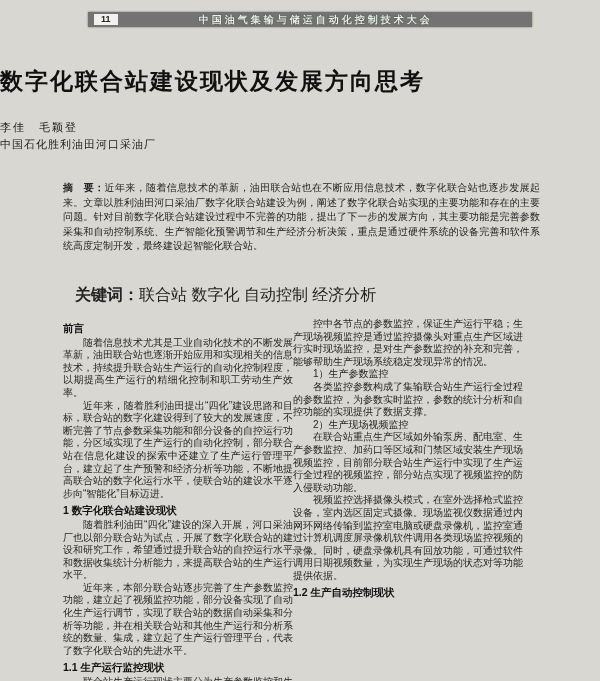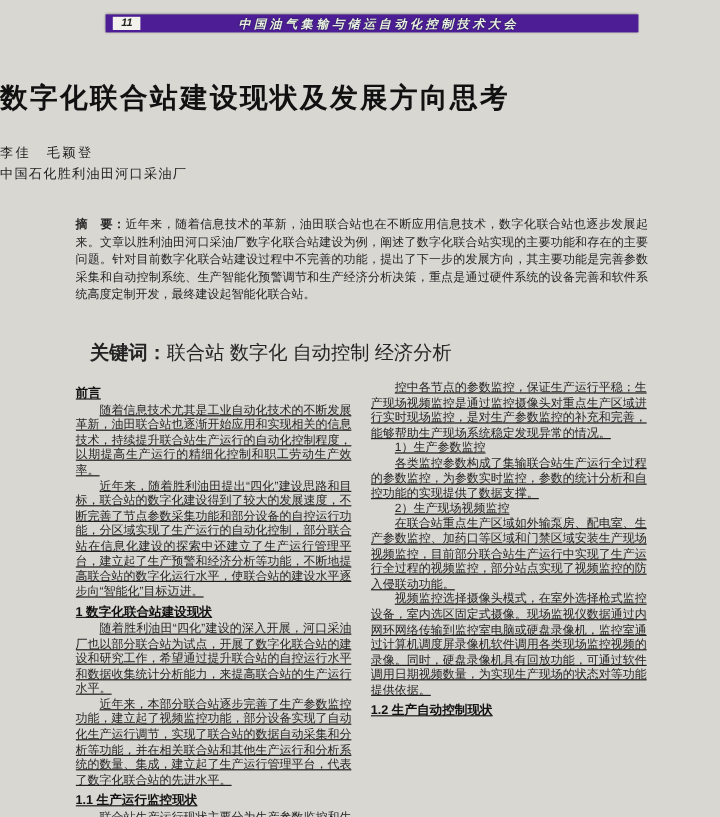--- a/index.html
+++ b/index.html
@@ -9,24 +9,23 @@
     font-family:"Liberation Sans","DejaVu Sans",sans-serif;
   }
   .page{
     position:relative;width:600px;height:681px;overflow:hidden;
     background:#d8d7d2;
     color:#1f1f1f;
   }
   
   .band-row{
     position:absolute;top:12px;left:88px;width:444px;height:15px;
-    background:#4c1d95;
+    background:#737373;
     display:flex;align-items:center;
     box-shadow:0 0 2px rgba(0,0,0,.45);
-    font-style:italic;
   }
   .pagenum{
     background:#f2f1ec;color:#222;
     font-size:9px;font-weight:bold;line-height:11px;
     padding:0 7px;margin-left:6px;height:11px;
     display:inline-block;
   }
   .band-title{
     flex:1;text-align:center;color:#e9efe6;
     font-size:10px;font-weight:bold;letter-spacing:3px;
@@ -50,21 +49,21 @@
     margin:0;position:absolute;top:181px;left:63px;width:477px;
     font-size:10px;line-height:14.5px;text-align:justify;color:#242424;
   }
   .abstract .label,.keywords .label{font-weight:bold;}
   .keywords{
     margin:12px;position:absolute;top:276px;left:63px;width:477px;
     font-size:16px;line-height:14px;color:#242424;
   }
   .columns{
     position:absolute;top:318px;left:63px;width:477px;height:363px;
-    display:flex;gap:16px;overflow:hidden;text-decoration:underline;
+    display:flex;overflow:hidden;
   }
   .col{
     width:230px;height:363px;overflow:hidden;
     font-size:10px;line-height:12.6px;text-align:justify;color:#262626;
   }
   .col .heading{
     font-weight:bold;color:#111;
     margin:4px 0 2px 0;font-size:10.5px;
   }
   .col .para{margin:0;text-indent:2em;}

